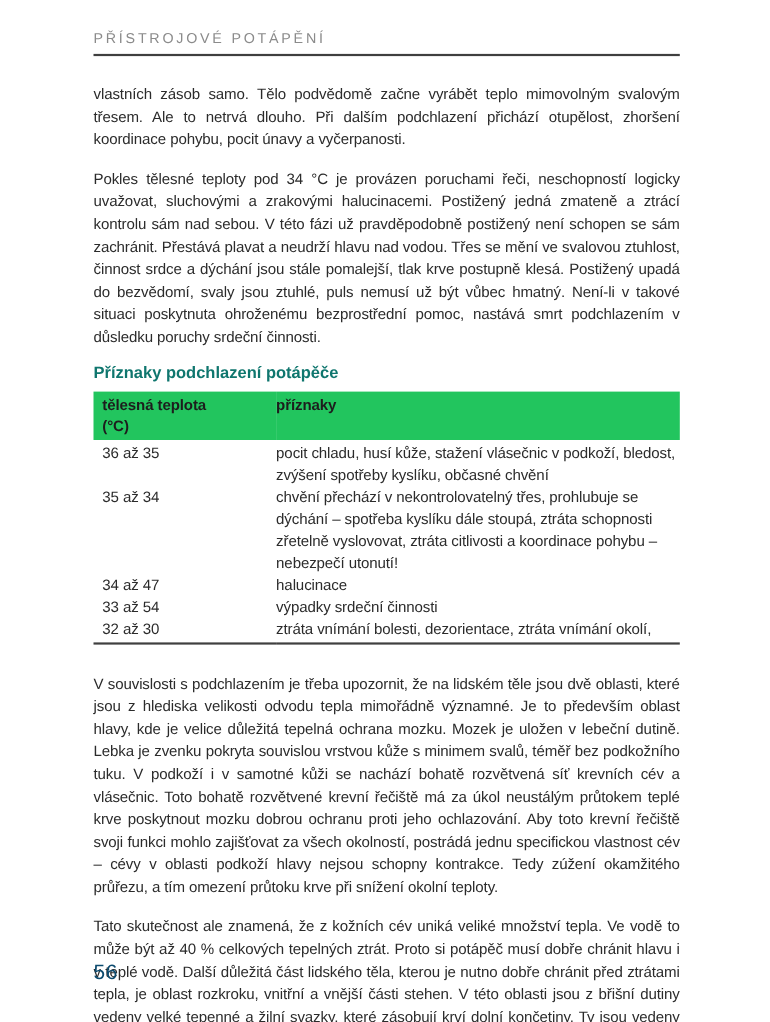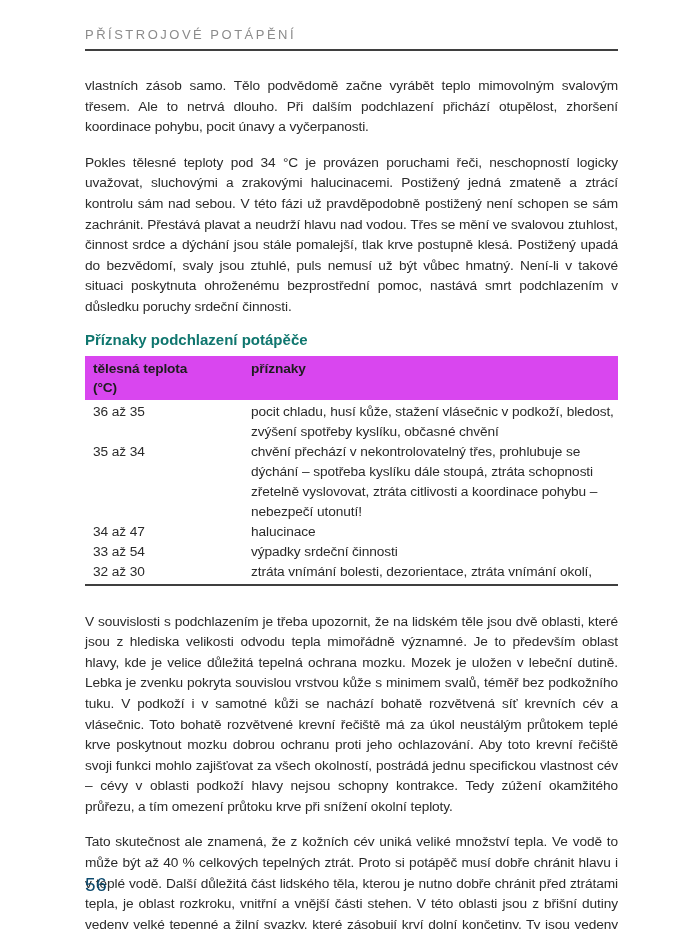--- a/index.html
+++ b/index.html
@@ -60,21 +60,21 @@
   table.symptoms {
     width: 100%;
     border-collapse: collapse;
     font-size: 13.7px;
     line-height: 20px;
     letter-spacing: -0.1px;
     border-bottom: 2px solid #3f3f3f;
     margin: 0 0 0 0;
   }
   table.symptoms thead th {
-    background: #d946ef;
+    background: #22c55e;
     text-align: left;
     font-weight: bold;
     color: #1d1d1d;
     vertical-align: top;
     padding: 3px 0 3px 0;
     line-height: 19px;
   }
   table.symptoms thead th.col-temp {
     width: 158px;
     padding-left: 8px;

